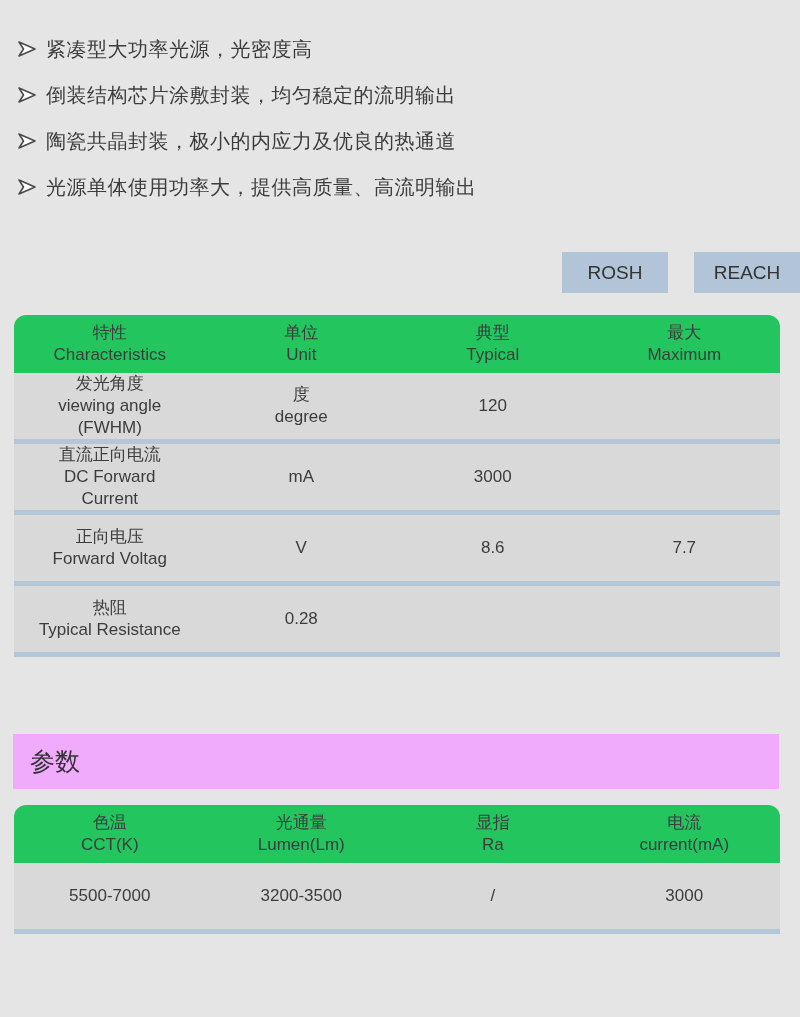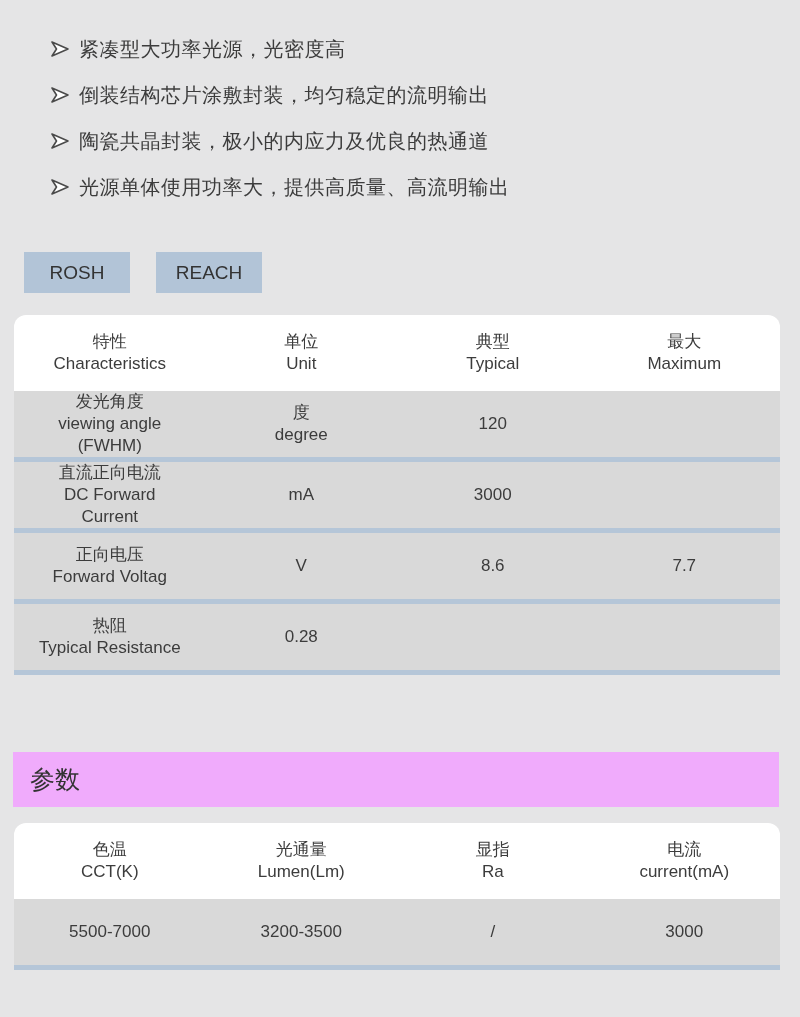--- a/index.html
+++ b/index.html
@@ -10,42 +10,42 @@
     width: 800px;
     height: 1017px;
     background: #e5e5e6;
     font-family: "Liberation Sans", sans-serif;
     color: #3c3c3c;
     overflow: hidden;
   }
   
   .features {
     padding-top: 26px;
-    padding-left: 26px;
-    margin-left: 24px;
+    padding-left: 17px;
   }
   .feature-item {
     display: flex;
     align-items: center;
     height: 46px;
     font-size: 20px;
     letter-spacing: 0.5px;
   }
   .bullet {
     width: 20px;
     height: 20px;
     margin-right: 9px;
     flex: 0 0 auto;
     display: block;
   }
   
   .badges {
     display: flex;
     gap: 26px;
     margin: 42px 0 0 24px;
+    justify-content: flex-end;
   }
   .badge {
     width: 106px;
     height: 41px;
     background: #b2c4d7;
     display: flex;
     align-items: center;
     justify-content: center;
     font-size: 19px;
     color: #333;
@@ -53,22 +53,22 @@
   
   .tbl {
     width: 766px;
     margin-left: 14px;
     border-radius: 12px 12px 0 0;
     overflow: hidden;
   }
   .tbl-spec { margin-top: 22px; }
   .tbl-param { margin-top: 16px; }
   .tbl-header {
-    background: #ffffff;
-    height: 76px;
+    background: #22c55e;
+    height: 58px;
     display: grid;
     grid-template-columns: repeat(4, 1fr);
   }
   .tbl-row {
     background: #d9d9d9;
     height: 66px;
     display: grid;
     grid-template-columns: repeat(4, 1fr);
   }
   .cell {

